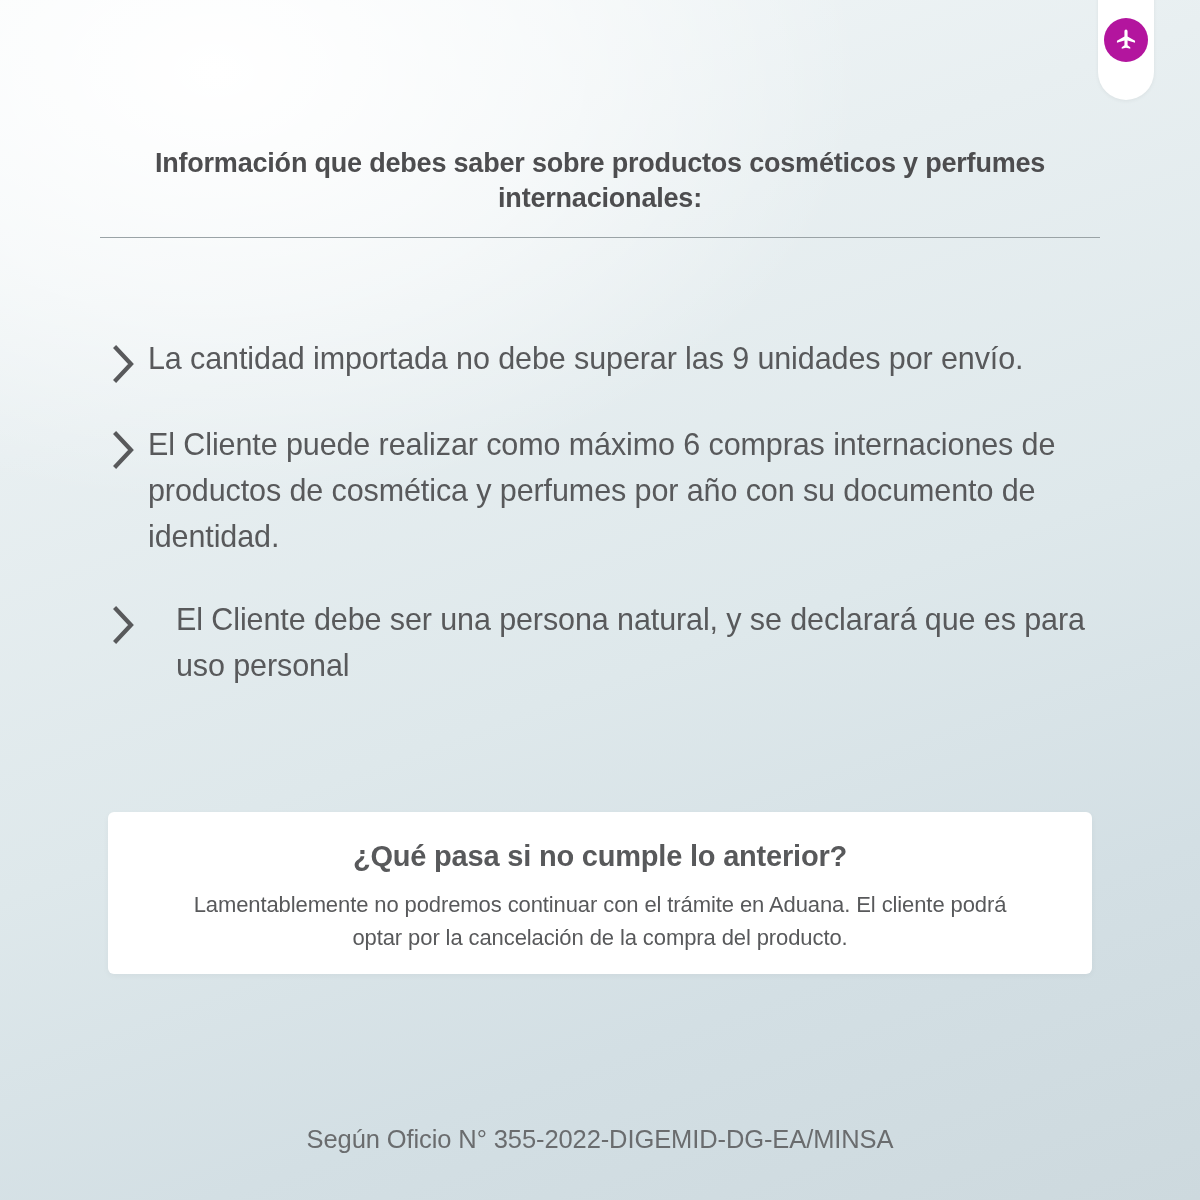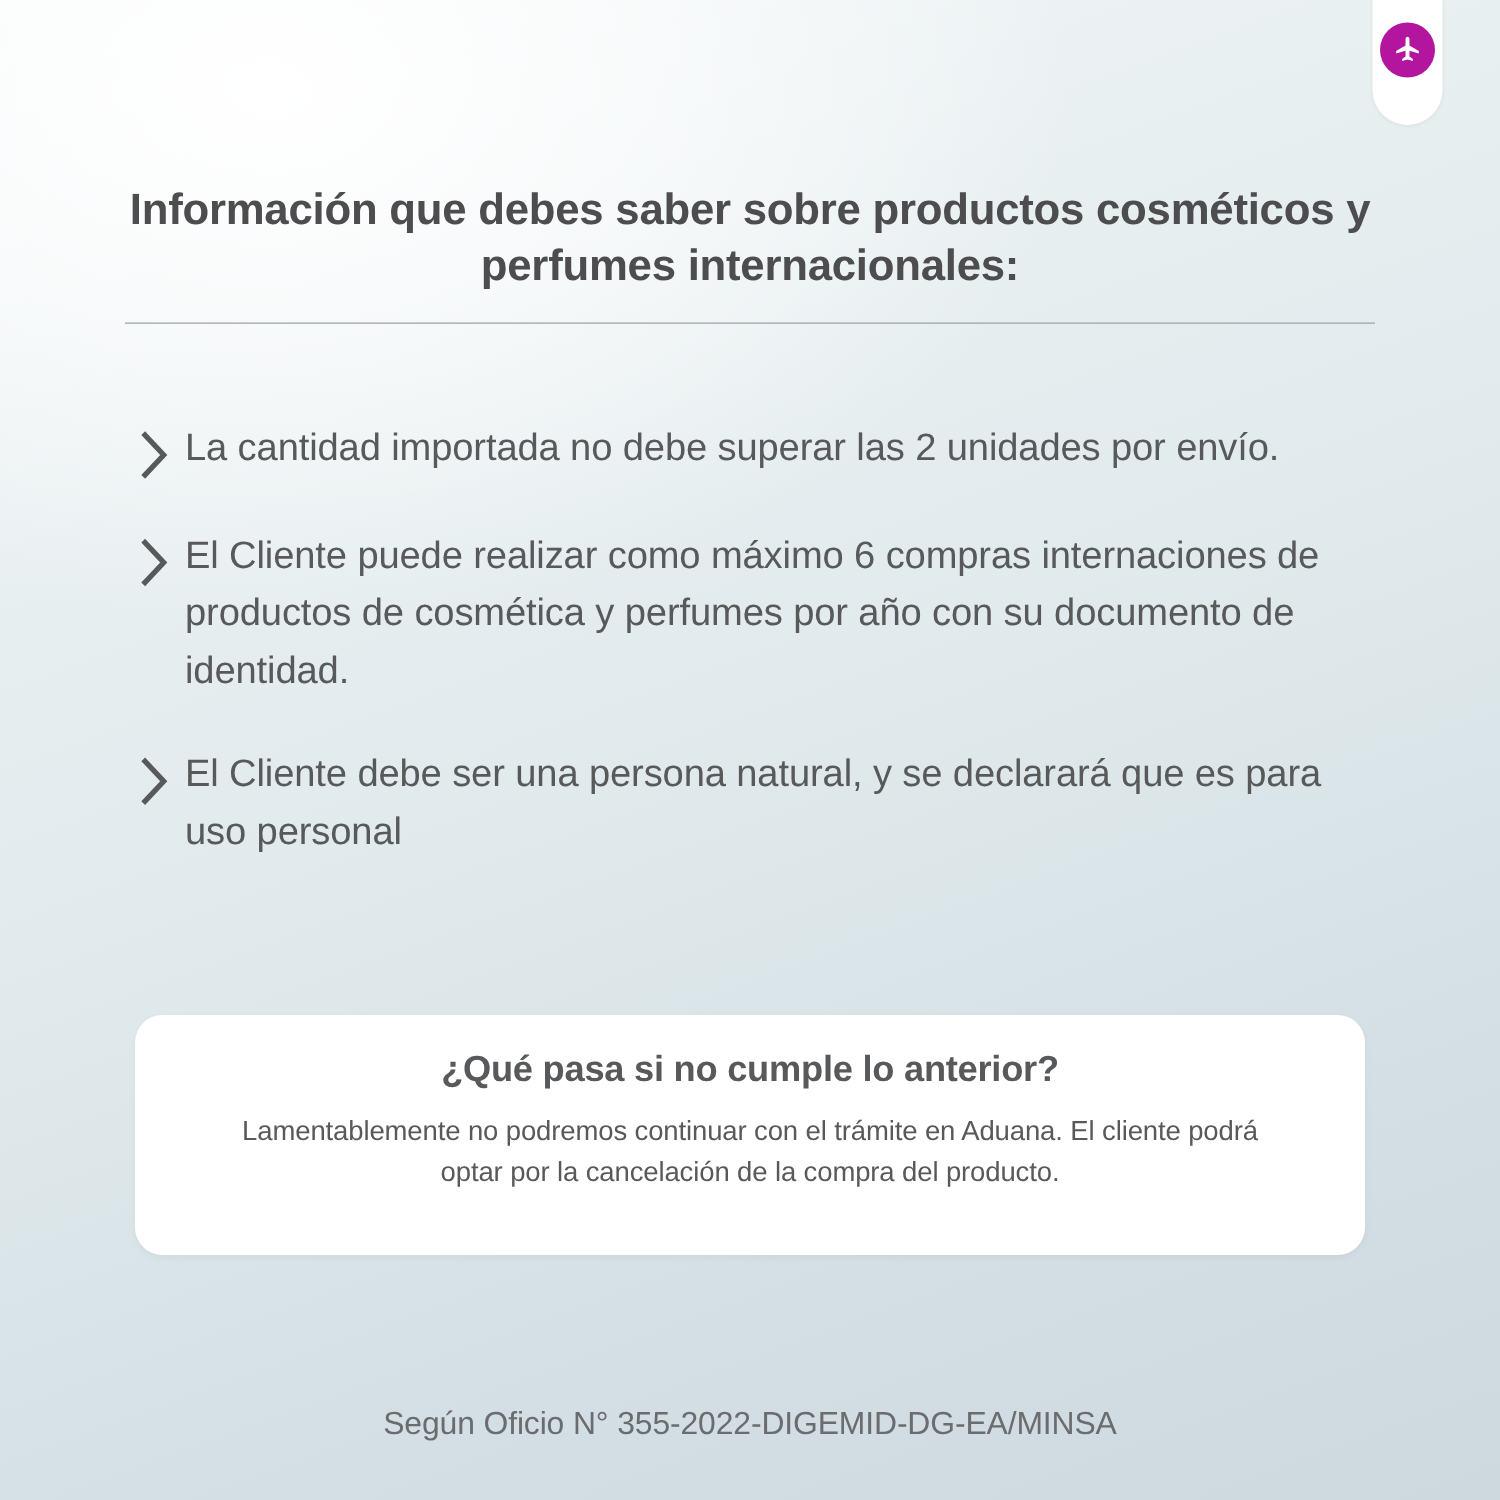--- a/index.html
+++ b/index.html
@@ -56,21 +56,21 @@
   .title-wrap {
     position: absolute;
     left: 100px;
     right: 100px;
     top: 146px;
     text-align: center;
   }
   .title {
     margin: 0;
     color: #4d4d4f;
-    font-size: 35px;
+    font-size: 27px;
     line-height: 1.28;
     font-weight: bold;
     letter-spacing: -0.2px;
   }
   .rule {
     margin: 22px auto 0 auto;
     height: 1px;
     background: #9aa3a6;
     width: 100%;
   }
@@ -80,21 +80,21 @@
     position: absolute;
     left: 100px;
     right: 86px;
     top: 336px;
   }
   .bullet {
     display: flex;
     align-items: flex-start;
     margin-bottom: 38px;
   }
-  .bullet:last-child { margin-bottom: 0; }
+  .bullet:last-child { margin-bottom: 0; gap: 28px; }
   .chev {
     flex: 0 0 auto;
     width: 48px;
     padding-top: 8px;
     display: flex;
     justify-content: center;
   }
   .chev svg { display: block; }
   .bullet-text {
     color: #58595b;
@@ -103,22 +103,22 @@
     letter-spacing: -0.1px;
   }
 
   
   .card {
     position: absolute;
     left: 108px;
     right: 108px;
     top: 812px;
     background: #ffffff;
-    border-radius: 22px;
-    padding: 28px 70px 50px 70px;
+    border-radius: 6px;
+    padding: 28px 70px 20px 70px;
     box-sizing: border-box;
     text-align: center;
     box-shadow: 0 2px 6px rgba(0,0,0,0.04);
   }
   .card-title {
     margin: 0 0 16px 0;
     color: #58595b;
     font-size: 29px;
     font-weight: bold;
     letter-spacing: -0.2px;
@@ -164,21 +164,21 @@
   </div>
 
   <div class="bullets">
 
     <div class="bullet">
       <span class="chev">
         <svg width="26" height="40" viewBox="0 0 26 40" aria-hidden="true">
           <path d="M5 4 L20 20 L5 36" fill="none" stroke="#58595b" stroke-width="4.2" stroke-linecap="square" stroke-linejoin="miter"></path>
         </svg>
       </span>
-      <div class="bullet-text">La cantidad importada no debe superar las 2 unidades por envío.</div>
+      <div class="bullet-text">La cantidad importada no debe superar las 9 unidades por envío.</div>
     </div>
 
     <div class="bullet">
       <span class="chev">
         <svg width="26" height="40" viewBox="0 0 26 40" aria-hidden="true">
           <path d="M5 4 L20 20 L5 36" fill="none" stroke="#58595b" stroke-width="4.2" stroke-linecap="square" stroke-linejoin="miter"></path>
         </svg>
       </span>
       <div class="bullet-text">El Cliente puede realizar como máximo 6 compras internaciones de productos de cosmética y perfumes por año con su documento de identidad.</div>
     </div>

